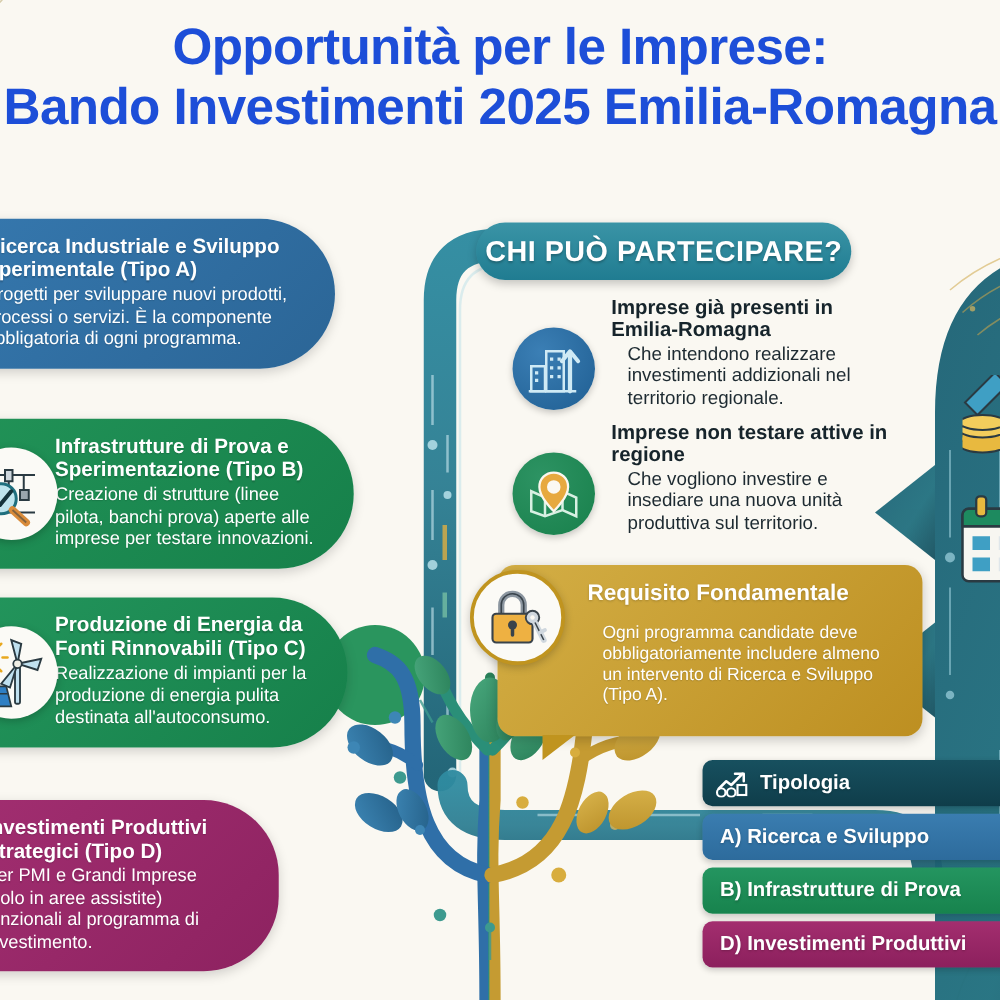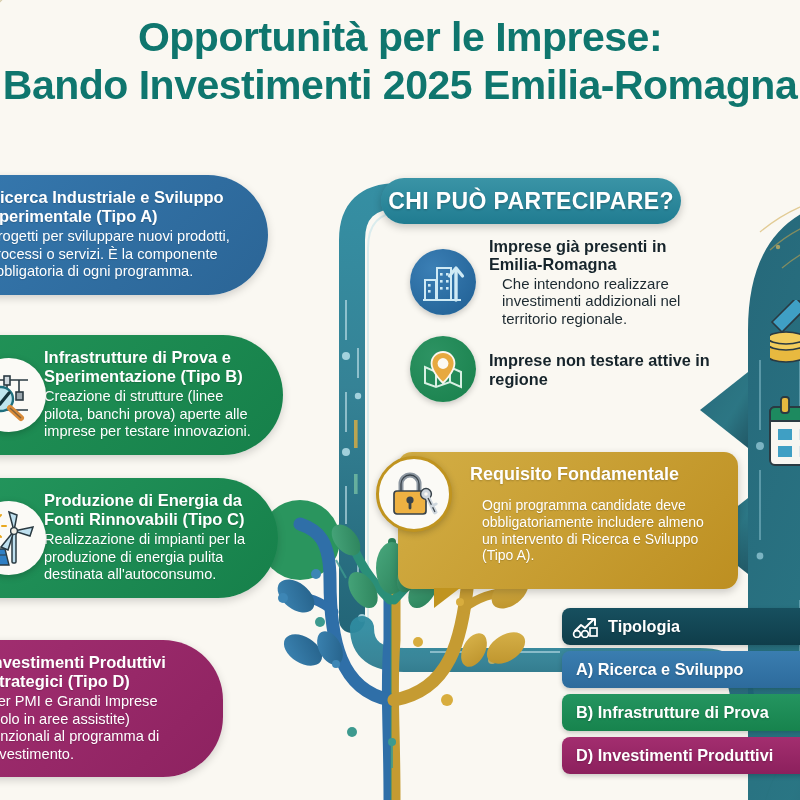--- a/index.html
+++ b/index.html
@@ -13,21 +13,21 @@
 
   
   .bg-svg{position:absolute;inset:0;width:800px;height:800px;pointer-events:none;}
 
   
   .title-wrap{
     position:absolute;left:0;top:16px;width:800px;text-align:center;
     z-index:6;
   }
   .title-line{
-    color:#0f766e;font-weight:bold;letter-spacing:-0.5px;
+    color:#1d4ed8;font-weight:bold;letter-spacing:-0.5px;
     line-height:1.06;white-space:nowrap;
   }
   .title-l1{font-size:41px;}
   .title-l2{font-size:41px;margin-top:5px;}
 
   
   .card{
     position:absolute;z-index:5;
     border-radius:0 60px 60px 0;
     color:#ffffff;
@@ -62,21 +62,21 @@
     border-radius:23px;
     background:linear-gradient(180deg,#3a94a6 0%,#207c91 100%);
     box-shadow:0 3px 8px rgba(0,0,0,.22);
     display:flex;align-items:center;justify-content:center;
   }
   .pill span{
     color:#fff;font-size:23px;font-weight:bold;letter-spacing:.4px;
     text-shadow:0 1px 2px rgba(0,0,0,.25);white-space:nowrap;
   }
 
-  .party{position:absolute;z-index:5;display:flex;gap:13px;align-items:center;}
+  .party{position:absolute;z-index:5;display:flex;gap:13px;align-items:flex-end;}
   .party-1{left:410px;top:236px;width:310px;}
   .party-2{left:410px;top:336px;width:310px;}
   .party-ico{
     flex:0 0 auto;width:66px;height:66px;border-radius:50%;
     display:flex;align-items:center;justify-content:center;
     box-shadow:0 2px 6px rgba(0,0,0,.22);
   }
   .party-1 .party-ico{background:radial-gradient(circle at 34% 30%,#3b7fb5,#1f5e92);}
   .party-2 .party-ico{background:radial-gradient(circle at 34% 30%,#2d9363,#18804b);}
   .party-txt{padding-top:1px;}
@@ -401,20 +401,21 @@
           <path d="M 4 36 L 4 20 L 15 25 L 29 20 L 40 25 L 40 40 L 29 35 L 15 40 Z"></path>
           <path d="M 15 25 L 15 40"></path>
             <path d="M 29 20 L 29 35"></path>
         </g>
         <path d="M 22 5 C 15.5 5 10.5 10 10.5 16.5 C 10.5 25 22 36 22 36 C 22 36 33.5 25 33.5 16.5 C 33.5 10 28.5 5 22 5 Z" fill="#e7a93f" stroke="#fbf7ef" stroke-width="1.8"></path>
         <circle cx="22" cy="16.5" r="5.4" fill="#fbf9f3"></circle>
       </svg>
     </div>
     <div class="party-txt">
       <h4>Imprese non testare attive in regione</h4>
+      <p>Che vogliono investire e insediare una nuova unità produttiva sul territorio.</p>
     </div>
   </div>
 
   <div class="gold">
     <div class="gold-badge">
       <svg width="52" height="52" viewBox="0 0 52 52">
         <path d="M 13 24 L 13 16 A 9 9 0 0 1 31 16 L 31 24" stroke="#8c96a0" stroke-width="5" fill="none"></path>
         <path d="M 13 24 L 13 16 A 9 9 0 0 1 31 16 L 31 24" stroke="#39434b" stroke-width="1.3" fill="none"></path>
         <rect x="6" y="23" width="32" height="23" rx="3" fill="#eeb142" stroke="#39434b" stroke-width="1.7"></rect>
         <circle cx="22" cy="32" r="3.6" fill="#39434b"></circle>

